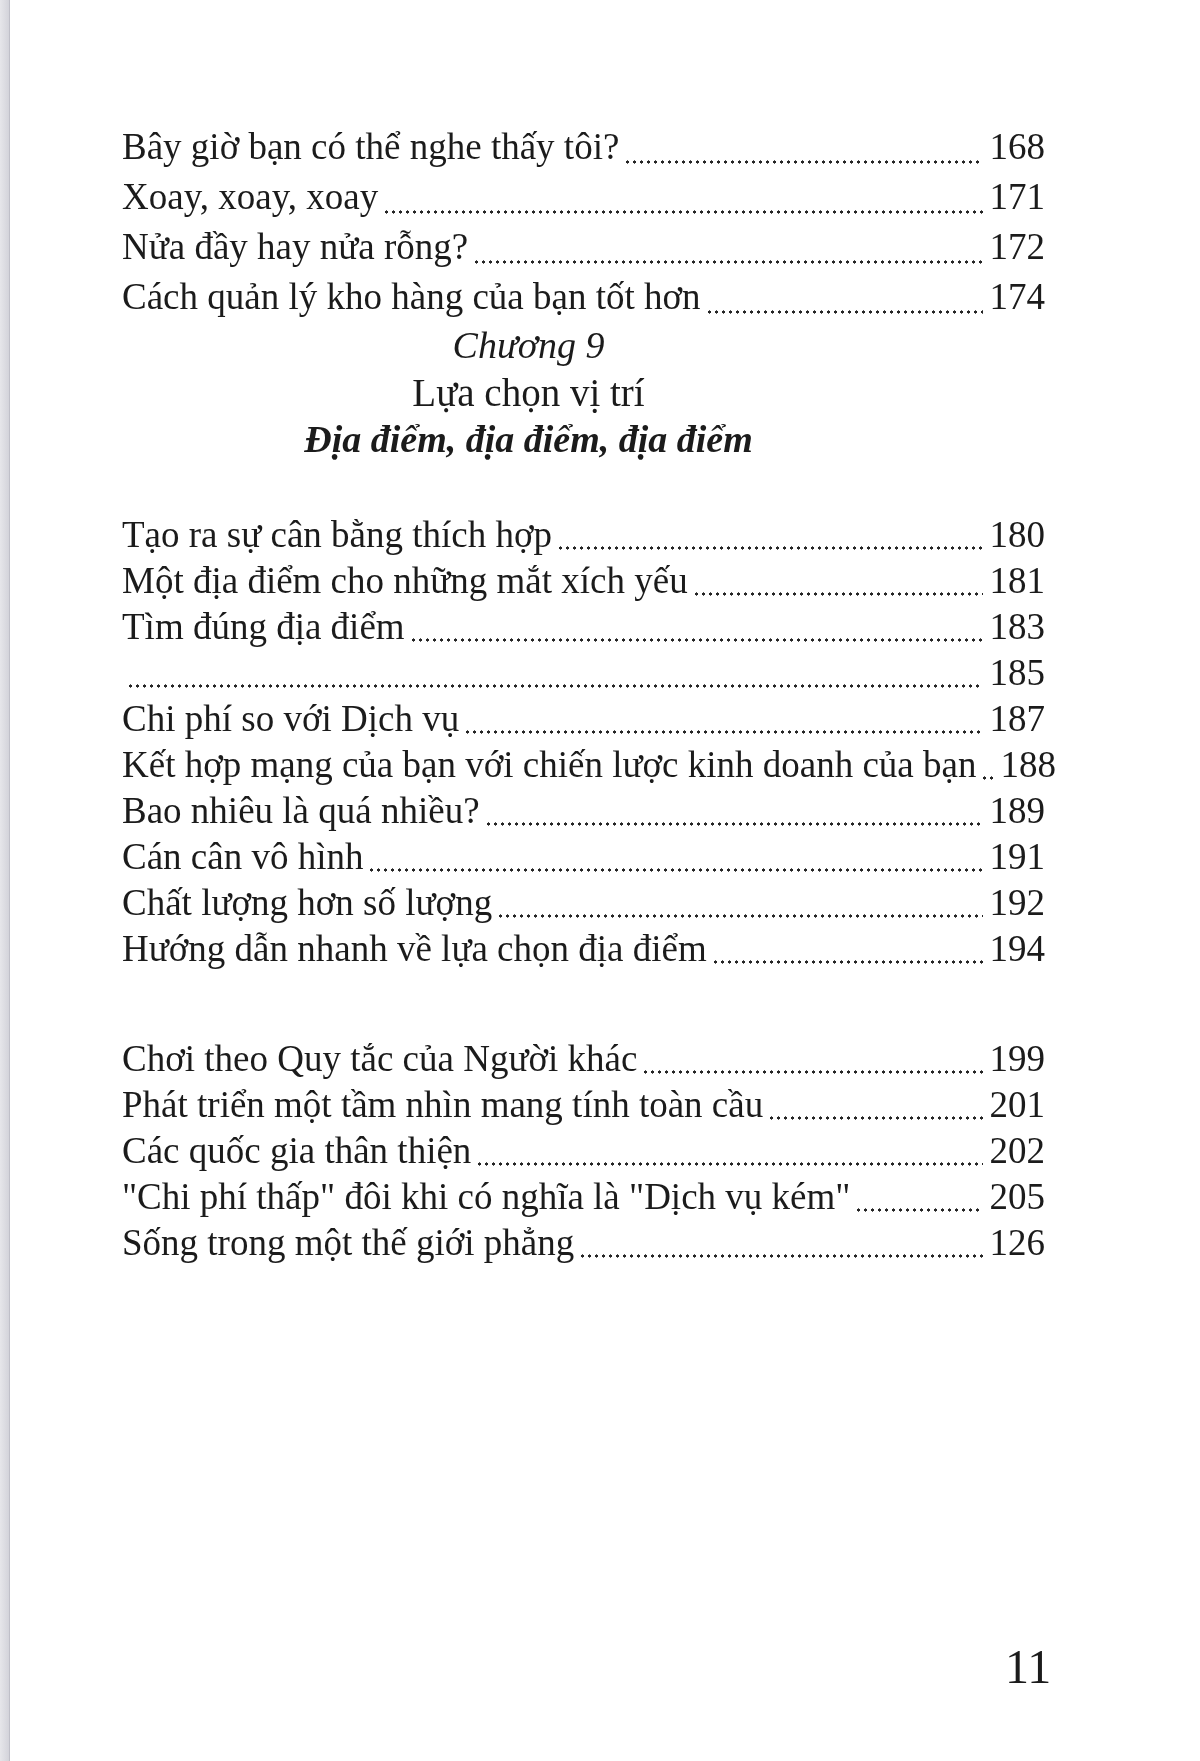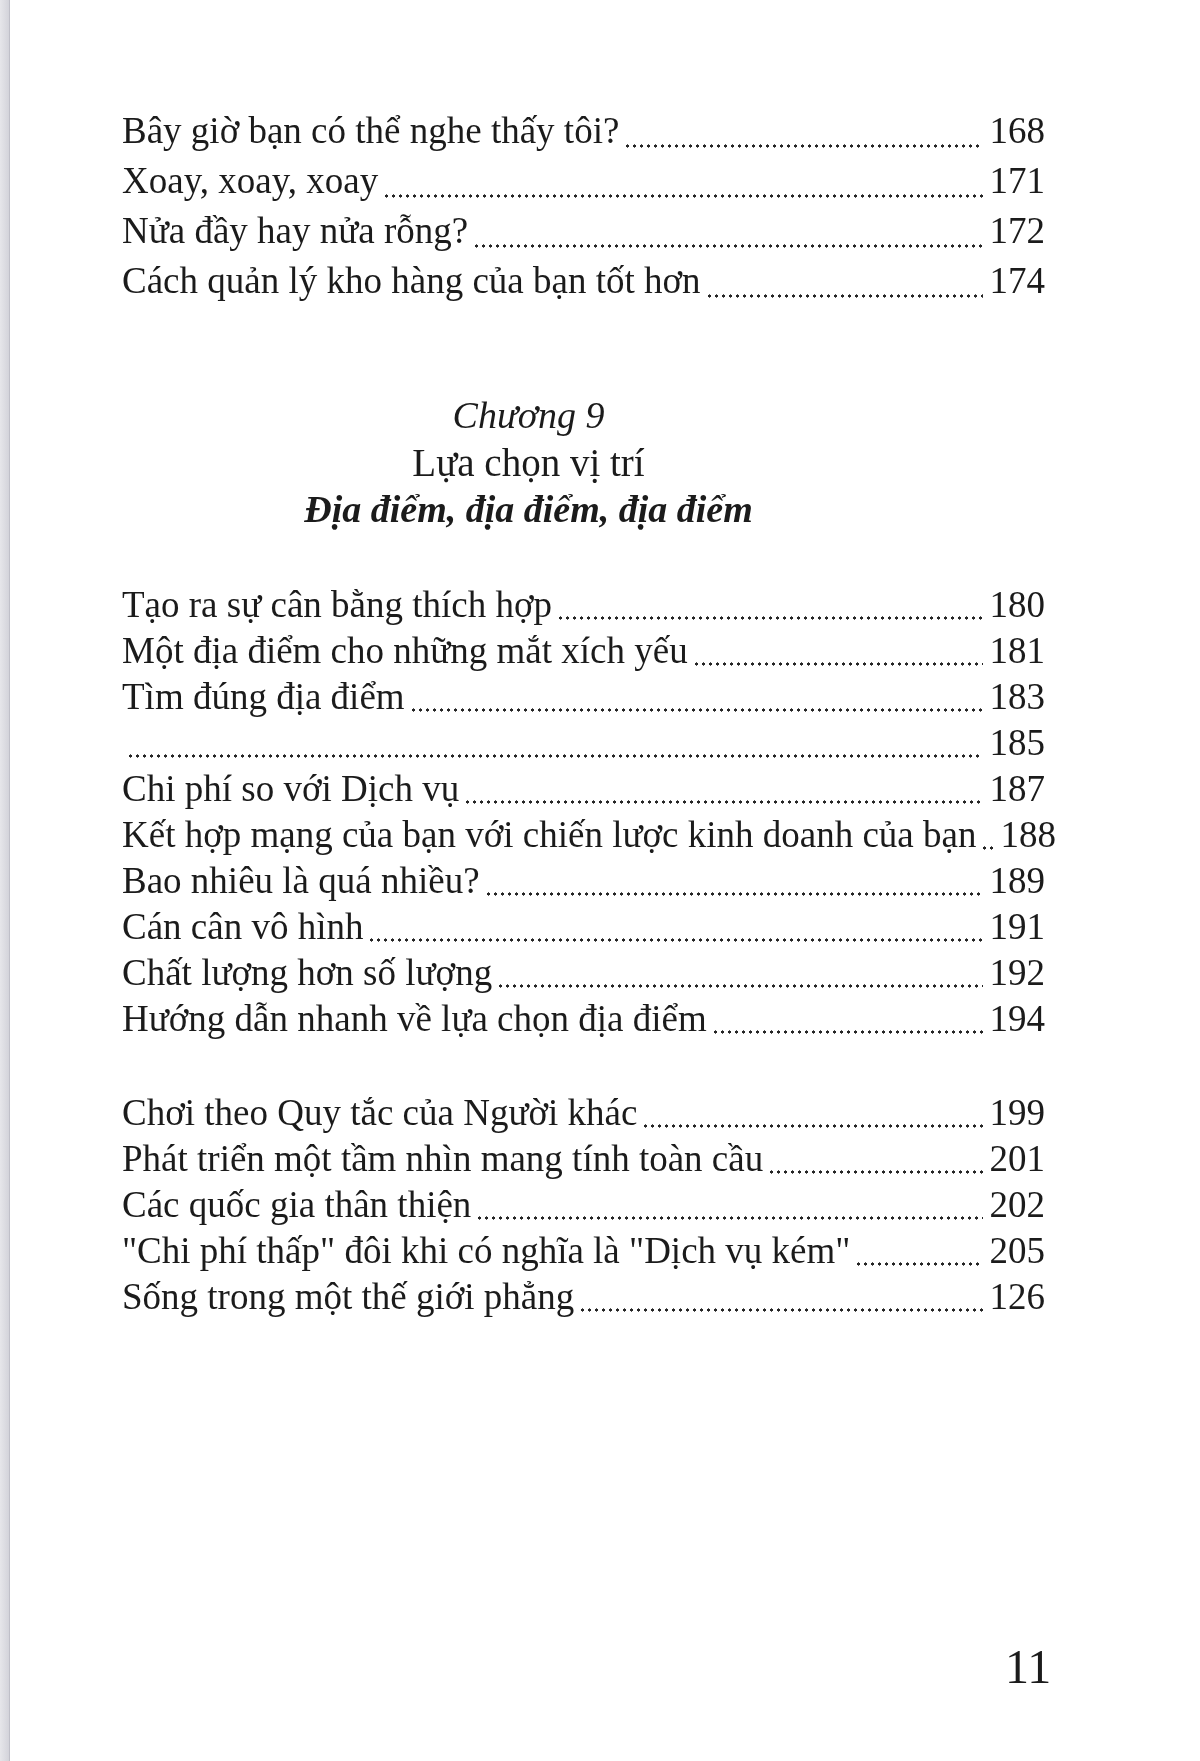--- a/index.html
+++ b/index.html
@@ -18,21 +18,21 @@
   .scan-edge {
     position: absolute;
     left: 0; top: 0; bottom: 0;
     width: 9px;
     background: linear-gradient(to right, #e6e6ea, #d3d3da);
     border-right: 1px solid #bfbfc8;
   }
   .content {
     position: absolute;
     left: 122px;
-    top: 0;
+    top: 16px;
     width: 923px;
   }
   
   .toc-group-1 { margin-top: 106px; }
   .toc-entry {
     display: flex;
     align-items: baseline;
     font-size: 37px;
     line-height: 50px;
     white-space: nowrap;
@@ -49,40 +49,40 @@
     background-repeat: repeat-x;
     background-position: left bottom;
     min-width: 12px;
   }
   .toc-entry .pagenum { flex: 0 0 auto; }
   
   .chapter-heading {
     text-align: center;
     transform: translateX(-55px);
   }
-  .chapter-heading.ch9 { margin-top: 86px; }
+  .chapter-heading.ch9 { }
   .chapter-heading.ch10 { margin-top: 102px; }
   .chapter-num {
     font-style: italic;
     font-size: 38px;
     line-height: 47px;
   }
   .chapter-title {
     font-weight: normal;
     font-size: 39px;
     line-height: 47px;
   }
   .chapter-sub {
     font-weight: bold;
     font-style: italic;
     font-size: 38px;
     line-height: 47px;
   }
   .toc-group-9 { margin-top: 49px; }
-  .toc-group-10 { margin-top: 48px; }
+  .toc-group-10 { margin-top: 64px; }
   .footer-page {
     position: absolute;
     top: 1646px;
     left: 1005px;
     font-size: 48px;
     line-height: 42px;
   }
 </style>
 </head>
 <body>

